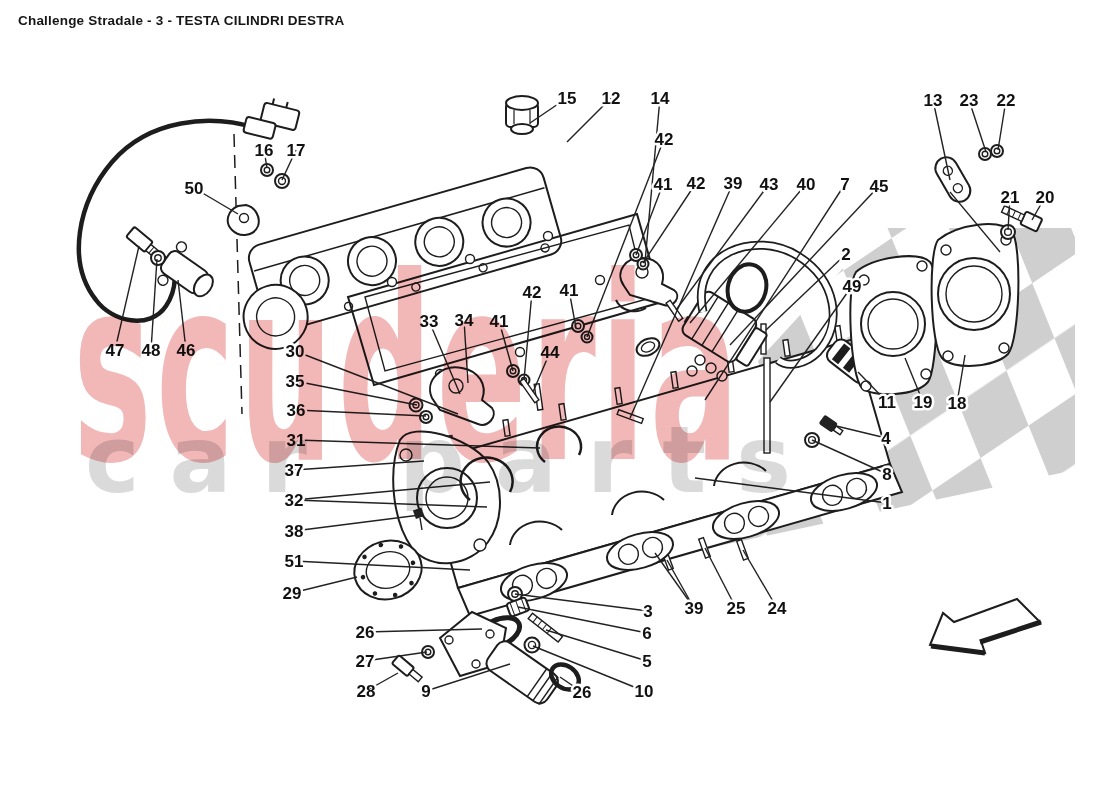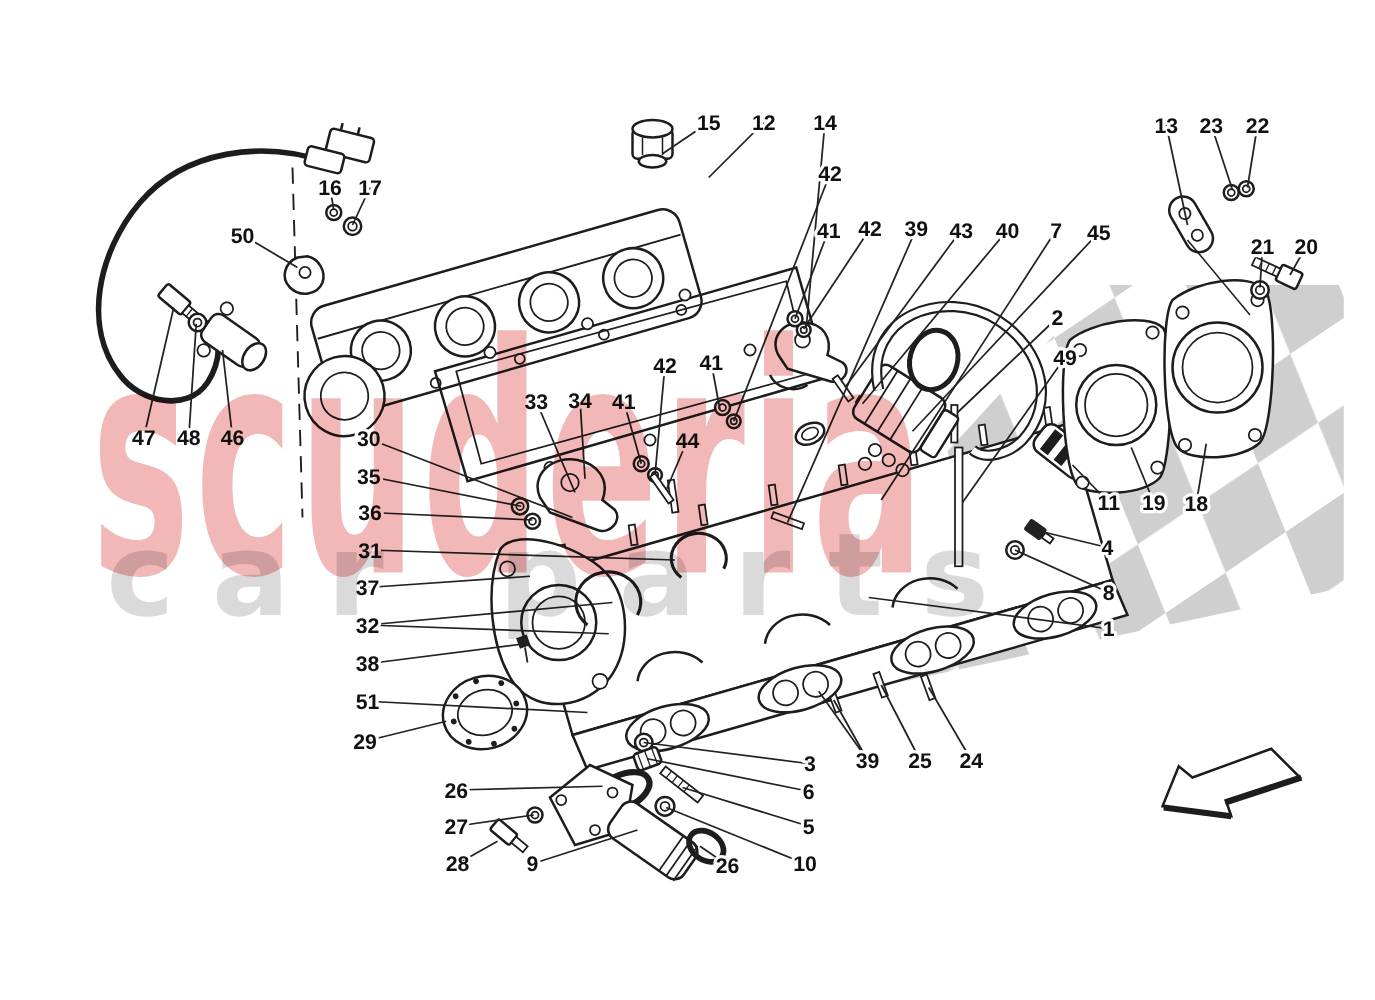--- a/index.html
+++ b/index.html
@@ -18,20 +18,21 @@
   .nofill{fill:none;}
   .lbl{font:bold 17px "Liberation Sans",sans-serif;fill:#111;text-anchor:middle;
        paint-order:stroke;stroke:#fff;stroke-width:5px;stroke-linejoin:round;}
   .leader{stroke:#222;stroke-width:1.4;fill:none;}
 </style>
 </head>
 <body>
 
 <div id="page">
 
+  <div id="title">Challenge Stradale - 3 - TESTA CILINDRI DESTRA</div>
 
   <svg id="art" width="1100" height="800" viewBox="0 0 1100 800">
     <defs>
       <pattern id="chk" width="116" height="116" patternUnits="userSpaceOnUse" patternTransform="rotate(-34) skewX(-12)">
         <rect width="58" height="58" fill="#c7c7c7"></rect>
         <rect x="58" y="58" width="58" height="58" fill="#c7c7c7"></rect>
       </pattern>
     </defs>
 
     <polygon points="612,520 880,228 1075,228 1075,470 690,552" fill="url(#chk)" opacity="0.85"></polygon>

